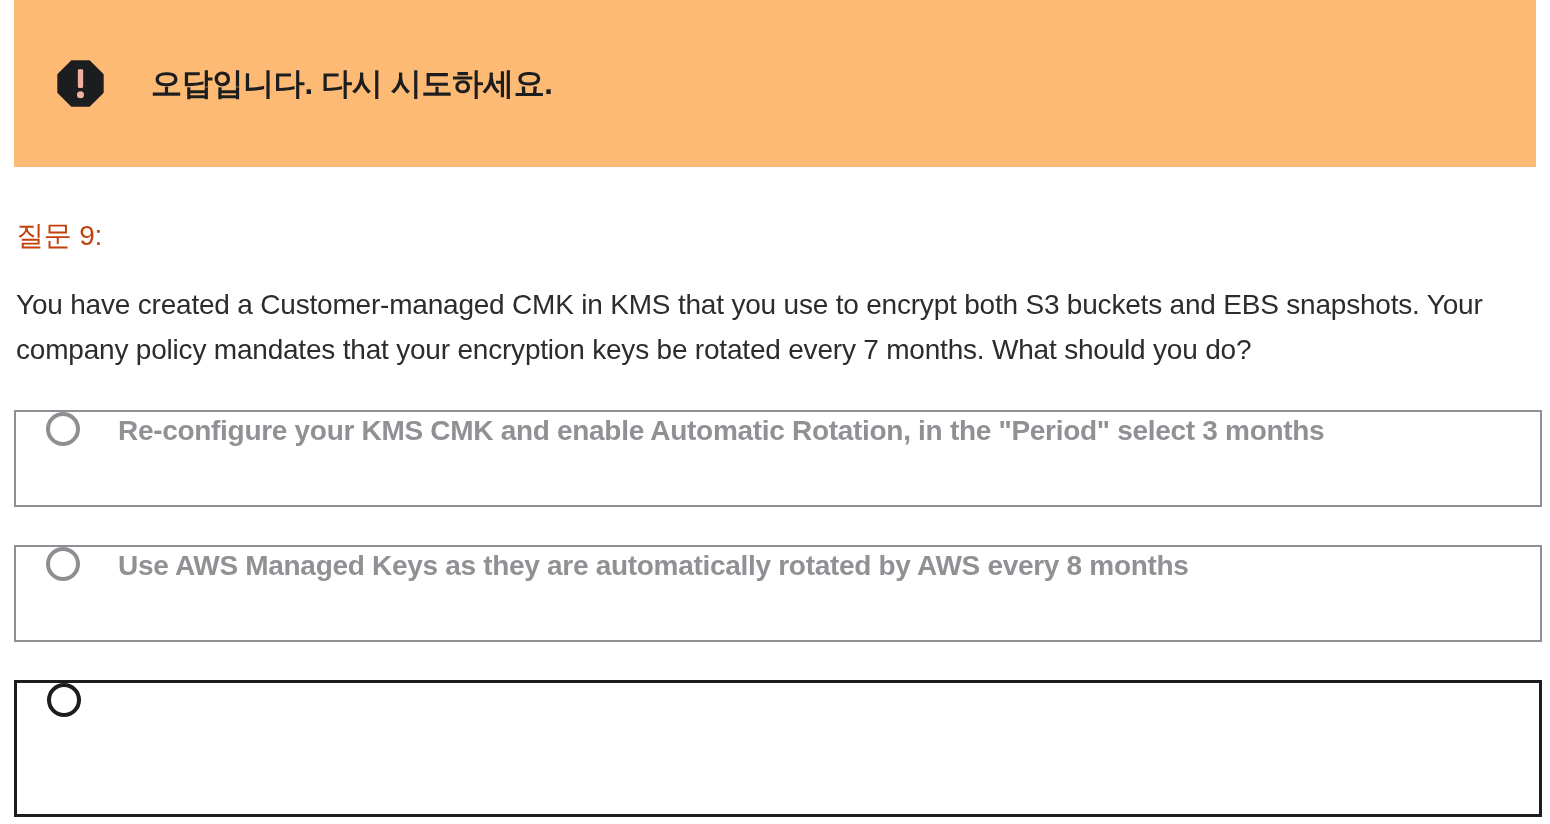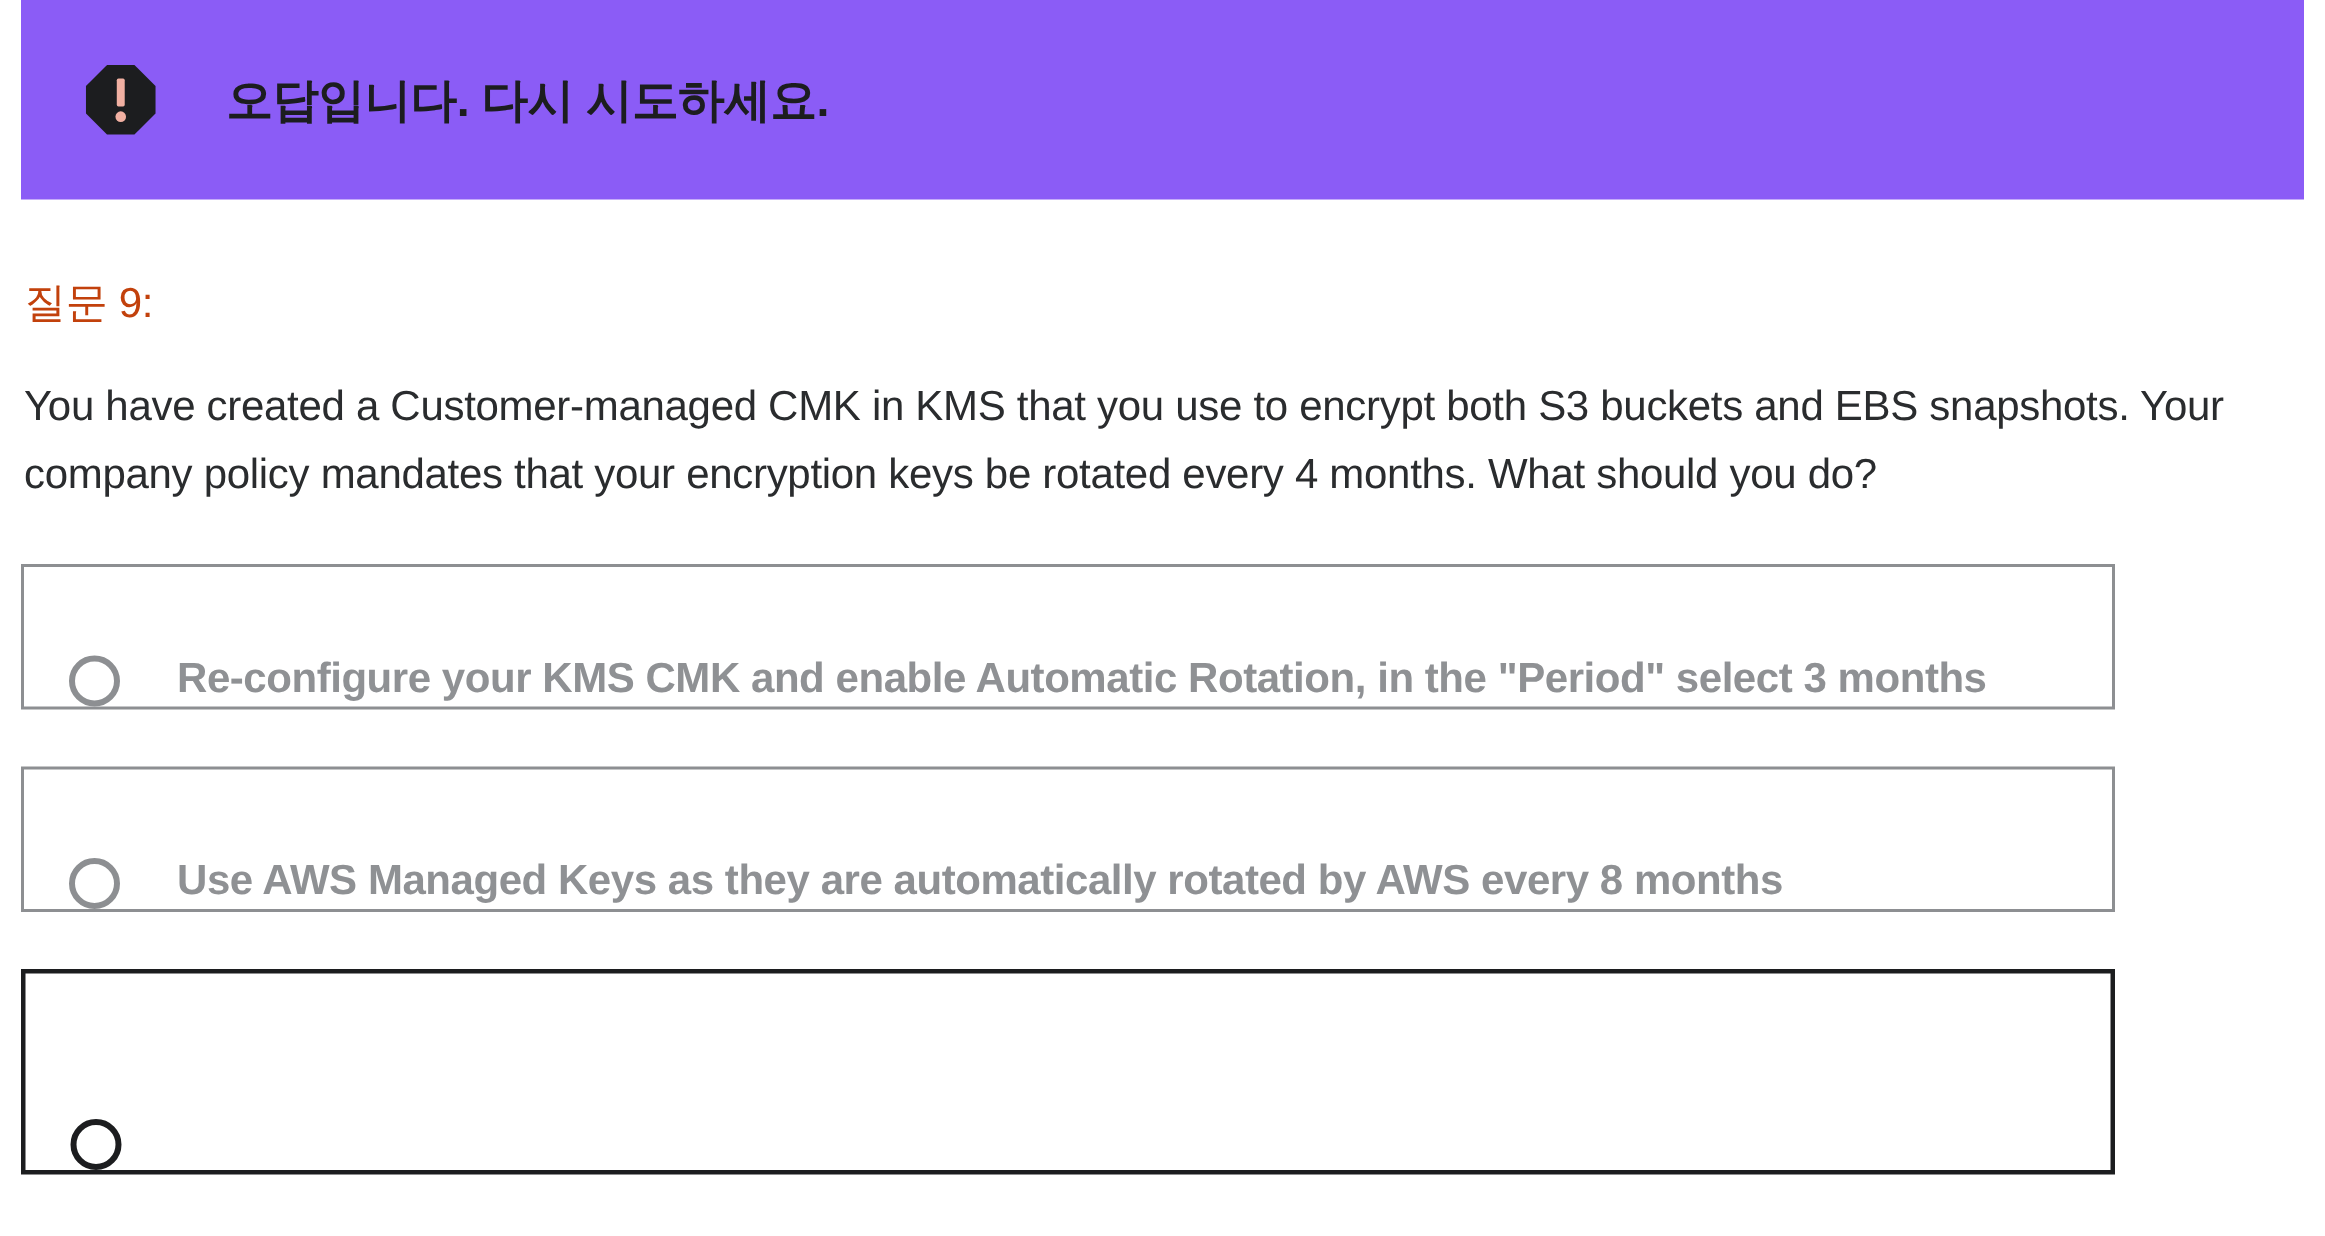--- a/index.html
+++ b/index.html
@@ -13,22 +13,22 @@
     width: 1550px;
     height: 824px;
     overflow: hidden;
   }
   .page {
     padding: 0 14px;
   }
 
   
   .alert-banner {
-    height: 133px;
-    background: #8b5cf6;
+    height: 167px;
+    background: #fdba74;
     display: flex;
     align-items: center;
     padding: 0 40px;
   }
   .alert-icon {
     width: 53px;
     height: 53px;
     flex-shrink: 0;
     display: block;
   }
@@ -52,23 +52,23 @@
     max-width: 1485px;
     font-size: 28px;
     line-height: 45px;
     color: #2a2c2e;
     letter-spacing: -0.2px;
   }
 
   
   .option {
     margin-top: 38px;
-    width: 1396px;
+    width: 1528px;
     display: flex;
-    align-items: flex-end;
+    align-items: flex-start;
     padding: 0 30px;
     background: #ffffff;
   }
   .option.disabled {
     height: 97px;
     border: 2px solid #8d8f92;
   }
   .option.active {
     height: 137px;
     border: 3px solid #1c1d1f;
@@ -101,21 +101,21 @@
     <svg class="alert-icon" viewBox="0 0 24 24">
       <polygon points="7.86 1.5 16.14 1.5 22.5 7.86 22.5 16.14 16.14 22.5 7.86 22.5 1.5 16.14 1.5 7.86" fill="#1c1d1f"></polygon>
       <rect x="10.8" y="5.6" width="2.4" height="8.4" rx="0.5" fill="#f1b0a2"></rect>
       <circle cx="12" cy="17.1" r="1.6" fill="#f1b0a2"></circle>
     </svg>
     <span class="alert-text">오답입니다. 다시 시도하세요.</span>
   </div>
 
   <div class="question-label">질문 9:</div>
 
-  <div class="question-text">You have created a Customer-managed CMK in KMS that you use to encrypt both S3 buckets and EBS snapshots. Your company policy mandates that your encryption keys be rotated every 4 months. What should you do?</div>
+  <div class="question-text">You have created a Customer-managed CMK in KMS that you use to encrypt both S3 buckets and EBS snapshots. Your company policy mandates that your encryption keys be rotated every 7 months. What should you do?</div>
 
   <div class="option disabled">
     <span class="radio"></span>
     <span class="option-label">Re-configure your KMS CMK and enable Automatic Rotation, in the "Period" select 3 months</span>
   </div>
 
   <div class="option disabled">
     <span class="radio"></span>
     <span class="option-label">Use AWS Managed Keys as they are automatically rotated by AWS every 8 months</span>
   </div>

